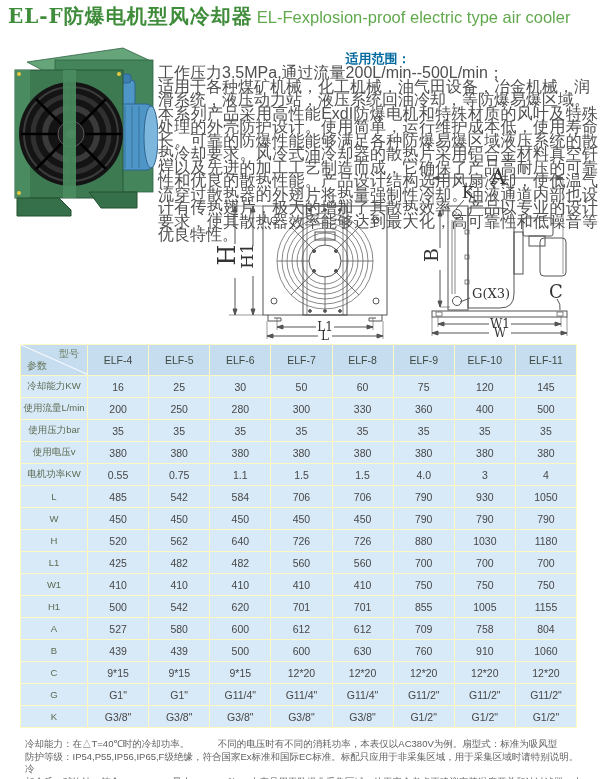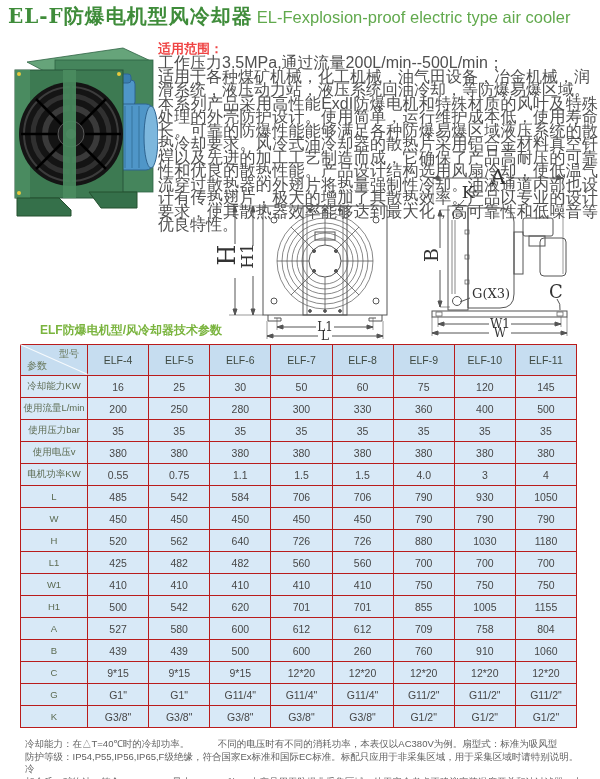--- a/index.html
+++ b/index.html
@@ -9,33 +9,33 @@
   
   .title{position:absolute;left:8px;top:3px;width:590px;white-space:nowrap;}
   .title-cn{font-family:"DejaVu Serif",serif;font-weight:bold;font-size:20px;color:#3f8c3a;letter-spacing:1px;}
   .title-en{font-size:16.5px;color:#61a94d;margin-left:4px;}
 
   
   .photo{position:absolute;left:5px;top:40px;width:153px;height:178px;}
 
   
   .text-block{position:absolute;left:158px;top:40px;width:440px;}
-  .sec-heading{font-size:13px;font-weight:bold;color:#ef4444;line-height:15px;margin-top:1px;}
+  .sec-heading{font-size:13px;font-weight:bold;color:#0369a1;line-height:15px;margin-top:11px;text-align:center;}
   .body-line,.body-para{font-size:16px;color:#4f4f4f;line-height:13.5px;}
   .body-para{text-align:justify;}
 
   
   .front-view{position:absolute;left:215px;top:200px;width:180px;height:140px;}
   .side-view{position:absolute;left:410px;top:162px;width:185px;height:178px;}
   .front-view svg,.side-view svg,.photo svg{display:block;width:100%;height:100%;}
   text.dim{font-family:"DejaVu Serif",serif;fill:#333;}
 
   
   .table-title{position:absolute;left:40px;top:322px;font-size:12px;font-weight:bold;color:#7ab43e;}
-  table.spec{position:absolute;left:20px;top:344px;width:557px;border-collapse:separate;border-spacing:1.5px;table-layout:fixed;background:#b91c1c;}
+  table.spec{position:absolute;left:20px;top:344px;width:557px;border-collapse:separate;border-spacing:1.5px;table-layout:fixed;background:#fef9c3;}
   table.spec col.lab{width:66px;}
   table.spec th,table.spec td{font-weight:normal;text-align:center;vertical-align:middle;font-size:10.5px;color:#474747;background:#d8e9f7;padding:0;height:21px;}
   table.spec thead th{background:#c6ddf0;height:30px;color:#3f4a42;}
   table.spec th.rowlabel{font-size:9.5px;color:#5c6b52;}
   th.corner{position:relative;background:#c6ddf0;}
   .corner-top{position:absolute;top:2px;right:8px;font-size:10px;color:#6a7a5e;}
   .corner-bottom{position:absolute;bottom:2px;left:6px;font-size:10px;color:#6a7a5e;}
   .corner-line{position:absolute;left:-4px;top:14px;width:74px;height:1px;background:rgba(255,255,255,.85);transform:rotate(24deg);}
 
   
@@ -284,21 +284,20 @@
           <line x1="101" y1="171" x2="157" y2="171"></line>
         <polygon points="22,171 28,169 28,173" fill="#555"></polygon>
           <polygon points="157,171 151,169 151,173" fill="#555"></polygon>
         <line x1="22" y1="155" x2="22" y2="174" stroke-width="0.6"></line>
           <line x1="157" y1="155" x2="157" y2="174" stroke-width="0.6"></line>
         <text class="dim" x="90" y="175" font-size="12" stroke="none" text-anchor="middle">W</text>
       </g>
     </svg>
   </div>
 
-  <div class="table-title">ELF防爆电机型/风冷却器技术参数</div>
 
   <table class="spec">
     <colgroup>
         <col class="lab">
         <col>
         <col>
         <col>
         <col>
         <col>
         <col>
@@ -454,21 +453,21 @@
           <td>709</td>
           <td>758</td>
           <td>804</td>
         </tr>
         <tr>
           <th class="rowlabel">B</th>
           <td>439</td>
           <td>439</td>
           <td>500</td>
           <td>600</td>
-          <td>260</td>
+          <td>630</td>
           <td>760</td>
           <td>910</td>
           <td>1060</td>
         </tr>
         <tr>
           <th class="rowlabel">C</th>
           <td>9*15</td>
           <td>9*15</td>
           <td>9*15</td>
           <td>12*20</td>

